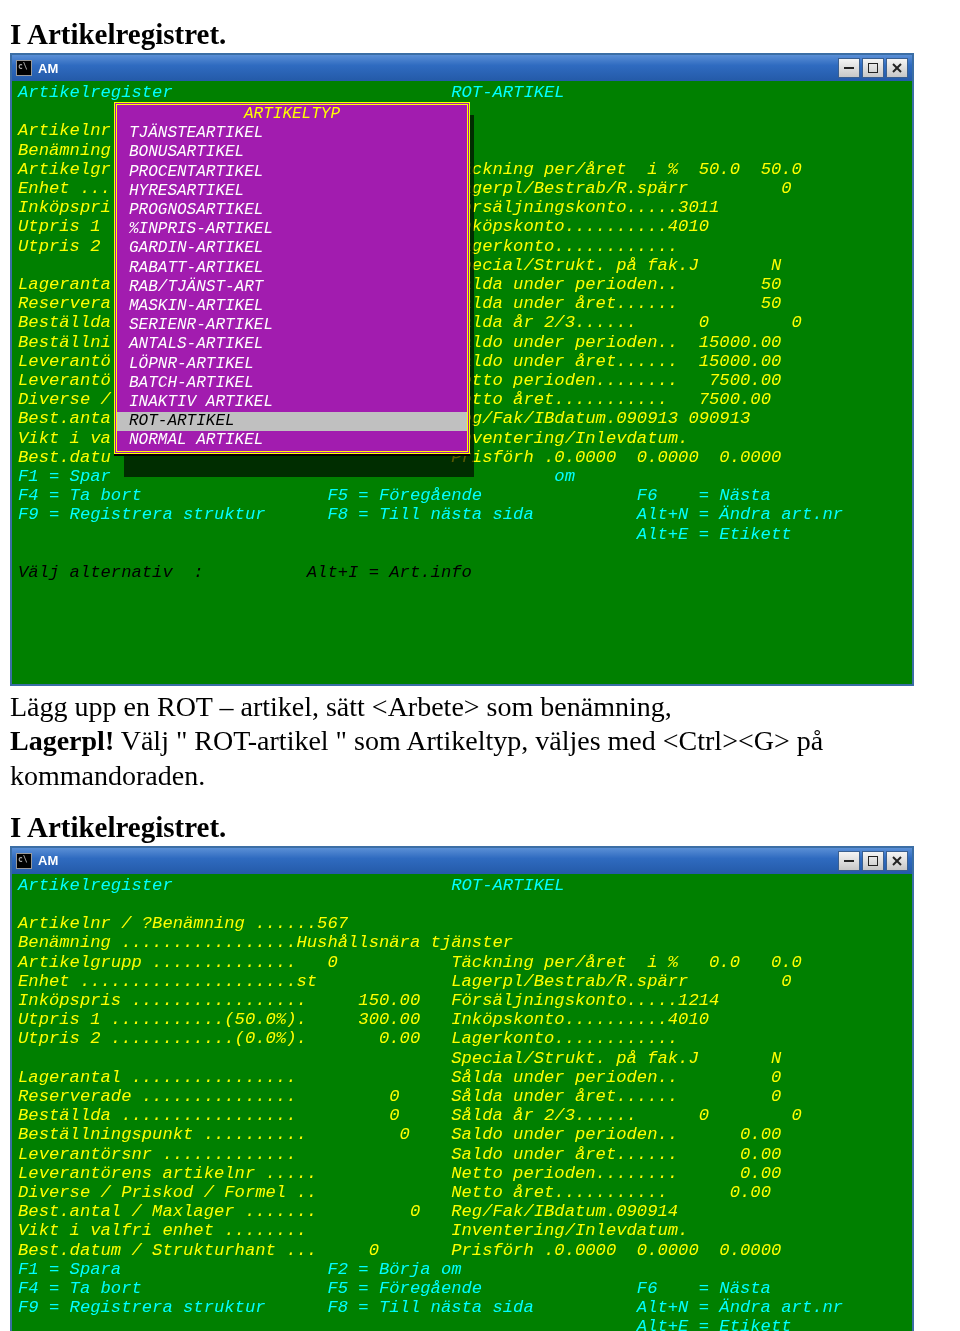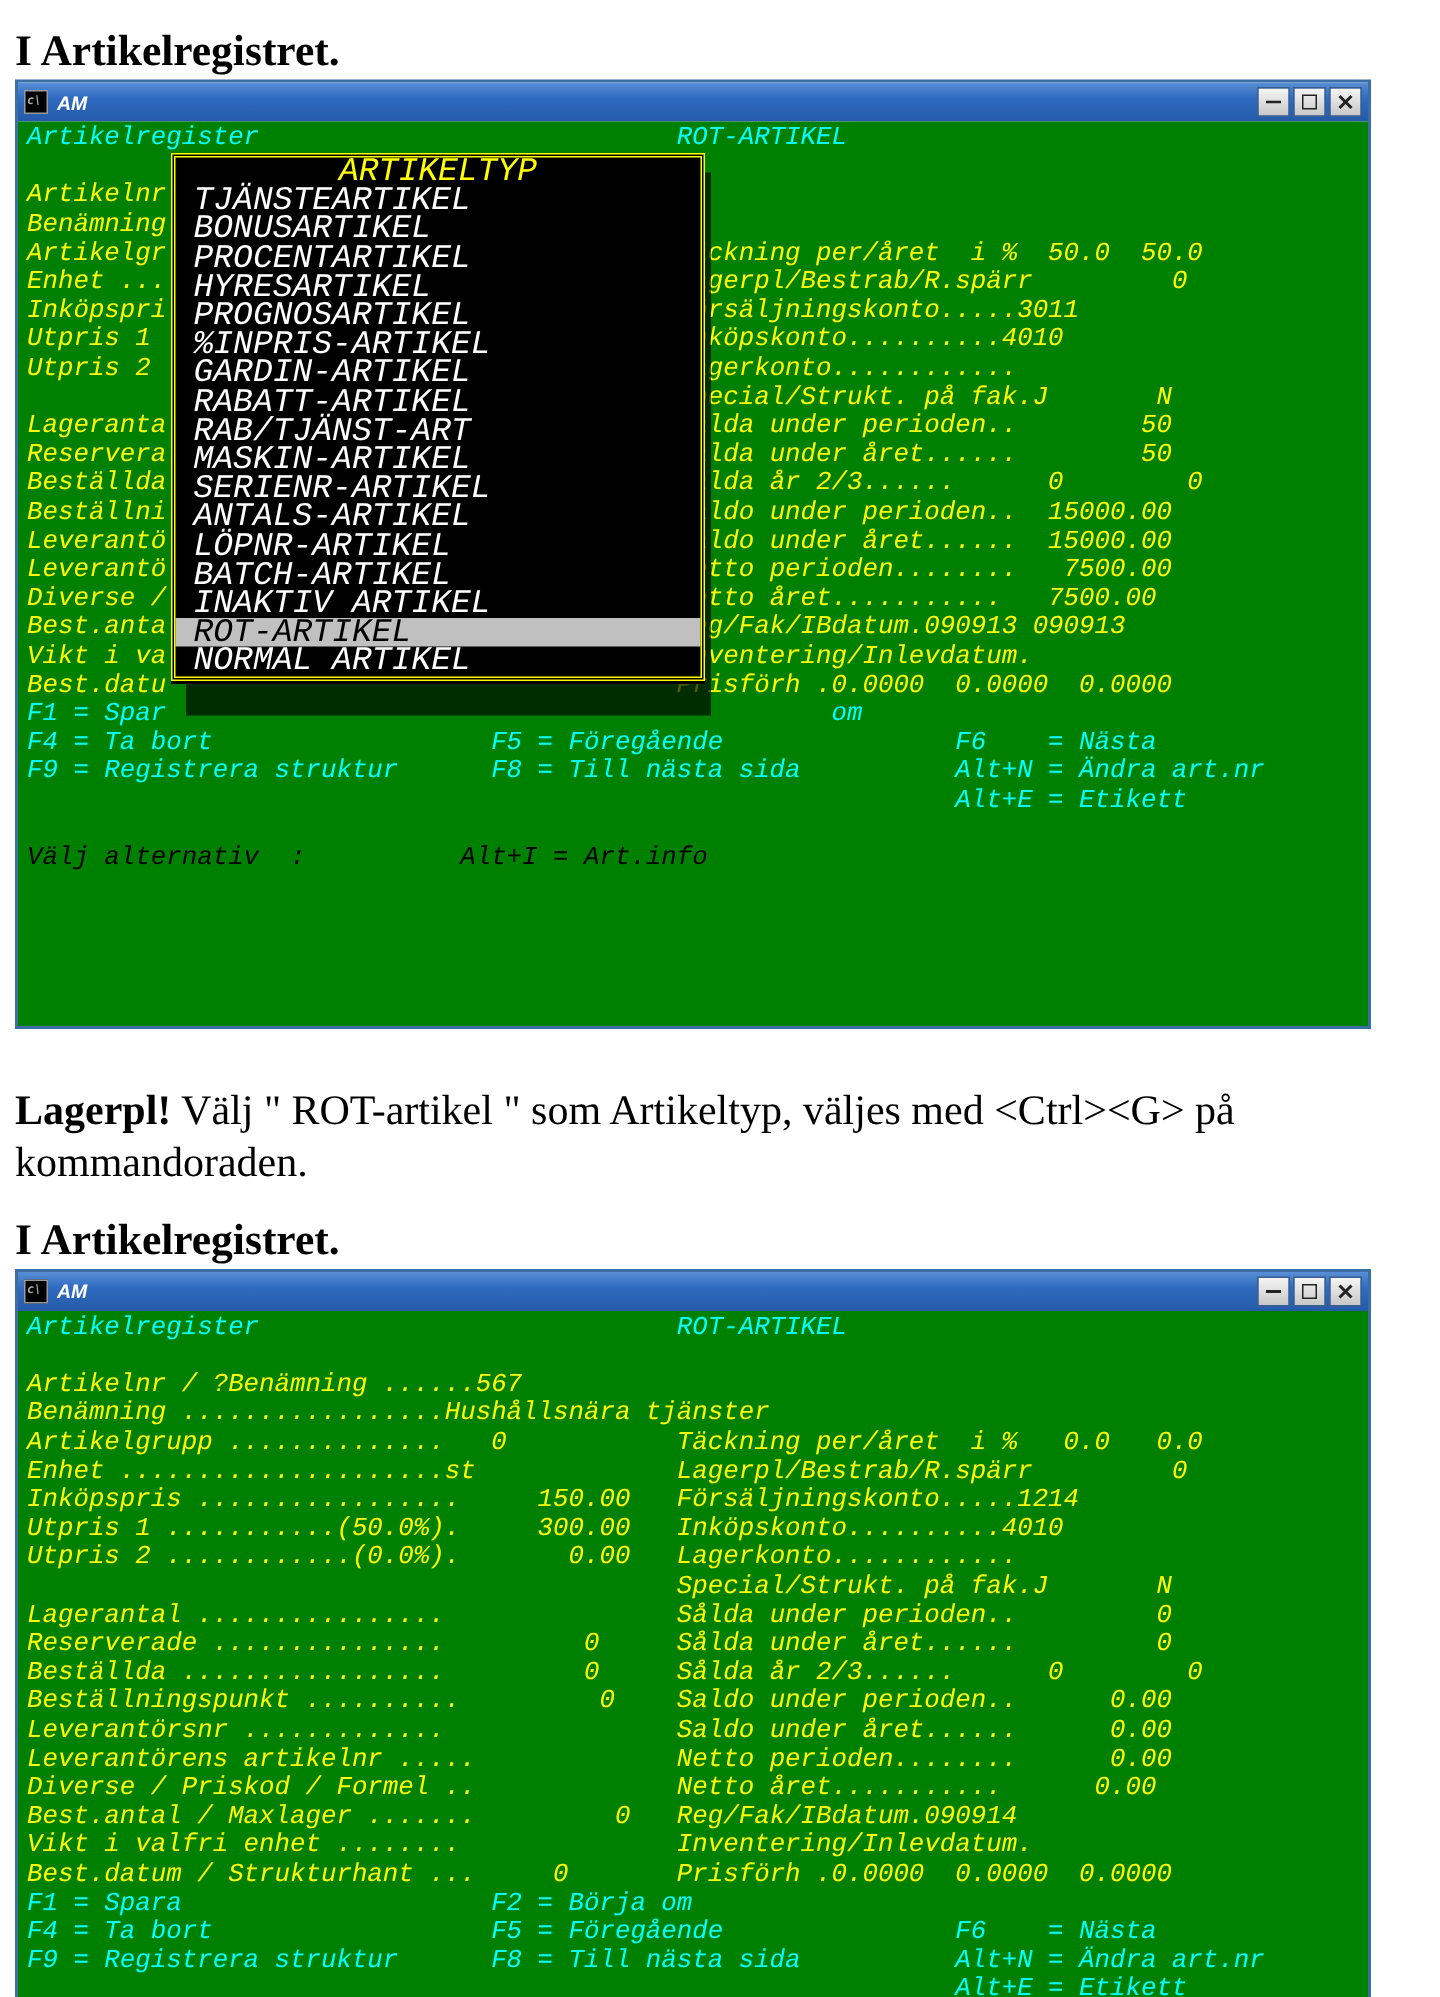--- a/index.html
+++ b/index.html
@@ -39,21 +39,20 @@
     padding: 0 4px;
   }
   .titlebar-left {
     display: flex;
     align-items: center;
     gap: 6px;
     color: #fff;
     font-family: Tahoma, sans-serif;
     font-size: 13px;
     font-weight: bold;
-    font-style: italic;
   }
   .titlebar-icon {
     width: 14px;
     height: 14px;
     background: #000;
     border: 1px solid #999;
     position: relative;
   }
   .titlebar-icon::after{
     content:"c\\";
@@ -94,26 +93,26 @@
   }
   .t-cyan { color: #00ffff; }
   .t-white { color: #000000; text-align: right; }
   .t-yellow { color: #ffff00; }
   
   .popup {
     position: absolute;
     top: 21px;
     left: 102px;
     width: 350px;
-    background: #000000;
+    background: #a21caf;
     border: 3px double #ffff00;
     padding: 0 0 0 0;
     box-shadow: 0 2px 0 #000;
     font-family: "Lucida Console","Courier New",monospace;
-    font-size: 22px;
+    font-size: 16px;
     line-height: 19.2px;
     color: #ffffff;
   }
   .popup-shadow {
     position:absolute;
     top: 34px;
     left: 112px;
     width: 350px;
     height: 362px;
     background: rgba(0,0,0,0.65);
@@ -173,21 +172,21 @@
     </div>
   </div>
   <div class="terminal" id="term1"><span class="term-row"><span class="t-cyan">Artikelregister                           </span><span class="t-cyan">ROT-ARTIKEL</span></span><span class="term-row"></span><span class="term-row"><span class="t-yellow">Artikelnr                                 </span><span class="t-yellow"></span></span><span class="term-row"><span class="t-yellow">Benämning                                 </span><span class="t-yellow"></span></span><span class="term-row"><span class="t-yellow">Artikelgr                                 </span><span class="t-yellow">Täckning per/året  i %  50.0  50.0</span></span><span class="term-row"><span class="t-yellow">Enhet ...                                 </span><span class="t-yellow">Lagerpl/Bestrab/R.spärr         0</span></span><span class="term-row"><span class="t-yellow">Inköpspri                                 </span><span class="t-yellow">Försäljningskonto.....3011</span></span><span class="term-row"><span class="t-yellow">Utpris 1                                  </span><span class="t-yellow">Inköpskonto..........4010</span></span><span class="term-row"><span class="t-yellow">Utpris 2                                  </span><span class="t-yellow">Lagerkonto............</span></span><span class="term-row"><span class="t-yellow">                                          </span><span class="t-yellow">Special/Strukt. på fak.J       N</span></span><span class="term-row"><span class="t-yellow">Lageranta                                 </span><span class="t-yellow">Sålda under perioden..        50</span></span><span class="term-row"><span class="t-yellow">Reservera                                 </span><span class="t-yellow">Sålda under året......        50</span></span><span class="term-row"><span class="t-yellow">Beställda                                 </span><span class="t-yellow">Sålda år 2/3......      0        0</span></span><span class="term-row"><span class="t-yellow">Beställni                                 </span><span class="t-yellow">Saldo under perioden..  15000.00</span></span><span class="term-row"><span class="t-yellow">Leverantö                                 </span><span class="t-yellow">Saldo under året......  15000.00</span></span><span class="term-row"><span class="t-yellow">Leverantö                                 </span><span class="t-yellow">Netto perioden........   7500.00</span></span><span class="term-row"><span class="t-yellow">Diverse /                                 </span><span class="t-yellow">Netto året...........   7500.00</span></span><span class="term-row"><span class="t-yellow">Best.anta                                 </span><span class="t-yellow">Reg/Fak/IBdatum.090913 090913</span></span><span class="term-row"><span class="t-yellow">Vikt i va                                 </span><span class="t-yellow">Inventering/Inlevdatum.</span></span><span class="term-row"><span class="t-yellow">Best.datu                                 </span><span class="t-yellow">Prisförh .0.0000  0.0000  0.0000</span></span><span class="term-row"><span class="t-cyan">F1 = Spar                                           om      </span></span><span class="term-row"><span class="t-cyan">F4 = Ta bort                  F5 = Föregående               F6    = Nästa</span></span><span class="term-row"><span class="t-cyan">F9 = Registrera struktur      F8 = Till nästa sida          Alt+N = Ändra art.nr</span></span><span class="term-row"><span class="t-cyan">                                                            Alt+E = Etikett</span></span><span class="term-row"></span><span class="term-row"><span class="t-white">Välj alternativ  :          Alt+I = Art.info</span></span>
     
     <div class="popup-shadow"></div>
     <div class="popup" id="popup1"><div class="popup-header">ARTIKELTYP</div><div class="popup-item">TJÄNSTEARTIKEL</div><div class="popup-item">BONUSARTIKEL</div><div class="popup-item">PROCENTARTIKEL</div><div class="popup-item">HYRESARTIKEL</div><div class="popup-item">PROGNOSARTIKEL</div><div class="popup-item">%INPRIS-ARTIKEL</div><div class="popup-item">GARDIN-ARTIKEL</div><div class="popup-item">RABATT-ARTIKEL</div><div class="popup-item">RAB/TJÄNST-ART</div><div class="popup-item">MASKIN-ARTIKEL</div><div class="popup-item">SERIENR-ARTIKEL</div><div class="popup-item">ANTALS-ARTIKEL</div><div class="popup-item">LÖPNR-ARTIKEL</div><div class="popup-item">BATCH-ARTIKEL</div><div class="popup-item">INAKTIV ARTIKEL</div><div class="popup-item selected">ROT-ARTIKEL</div><div class="popup-item">NORMAL ARTIKEL</div></div>
   </div>
 </div>
 
 <div class="doc-text">
-  <br>
+  <span>Lägg upp en ROT – artikel,  sätt &lt;Arbete&gt; som benämning,</span><br>
   <span class="bold">Lagerpl!</span><span> Välj " ROT-artikel " som Artikeltyp, väljes med &lt;Ctrl&gt;&lt;G&gt; på kommandoraden.</span>
 </div>
 
 <div class="doc-heading">I Artikelregistret.</div>
 
 <div class="window">
   <div class="titlebar">
     <div class="titlebar-left">
       <span class="titlebar-icon"></span>
       <span>AM</span>

